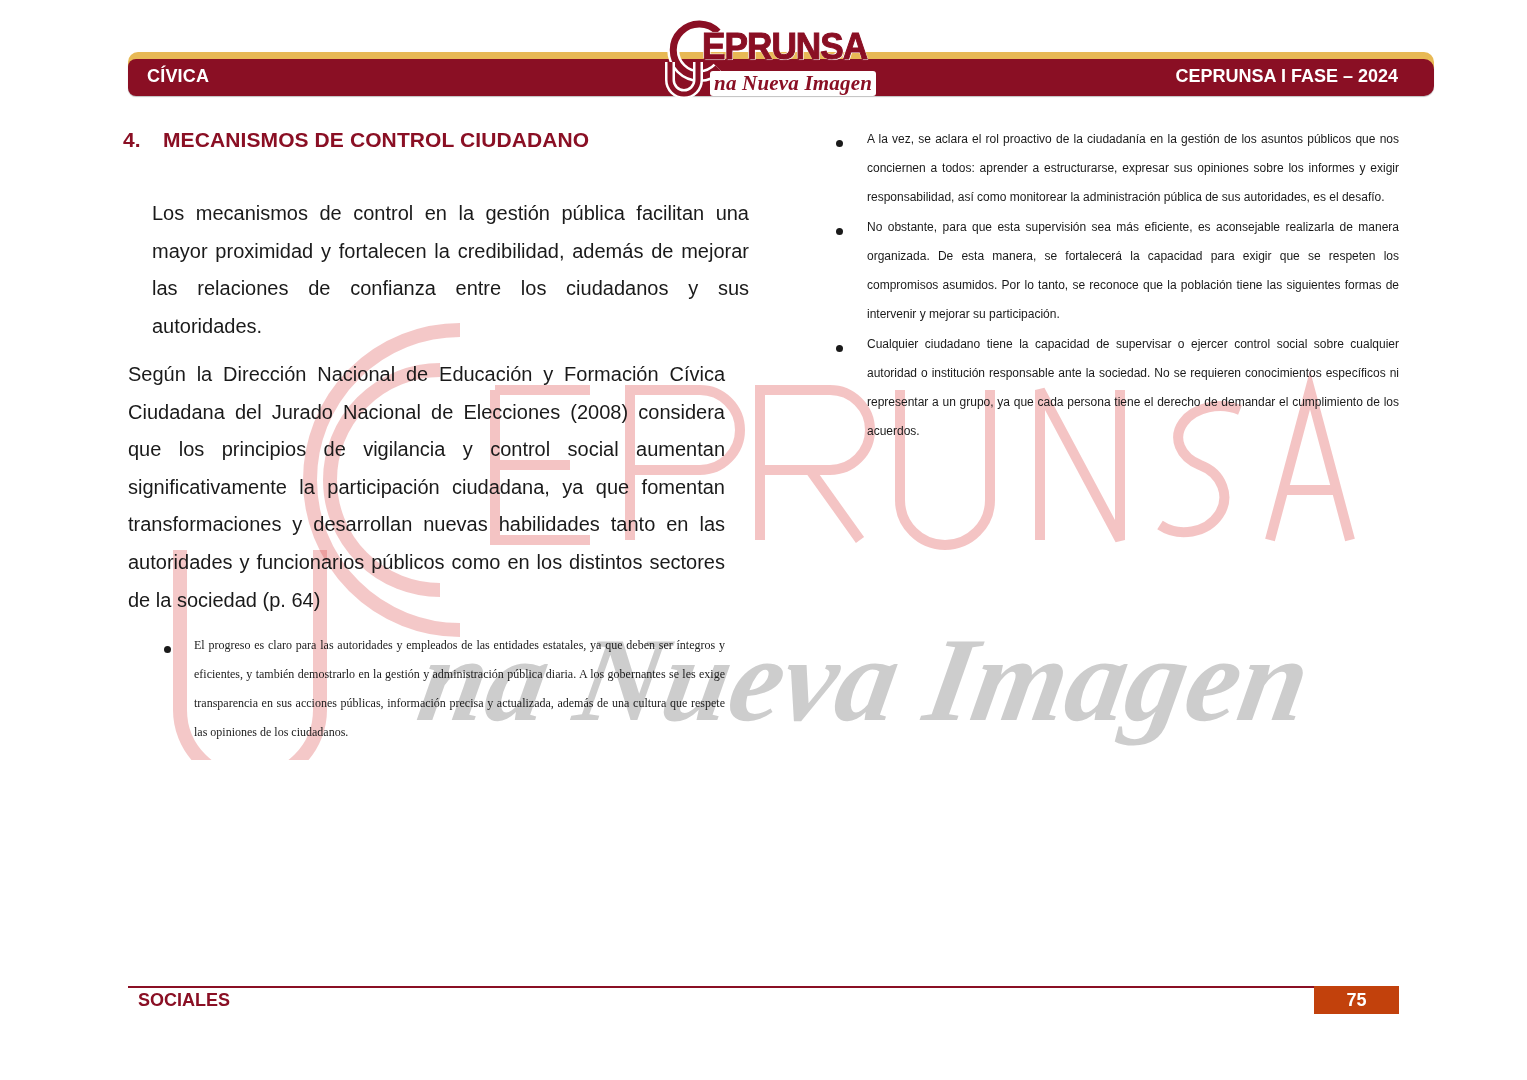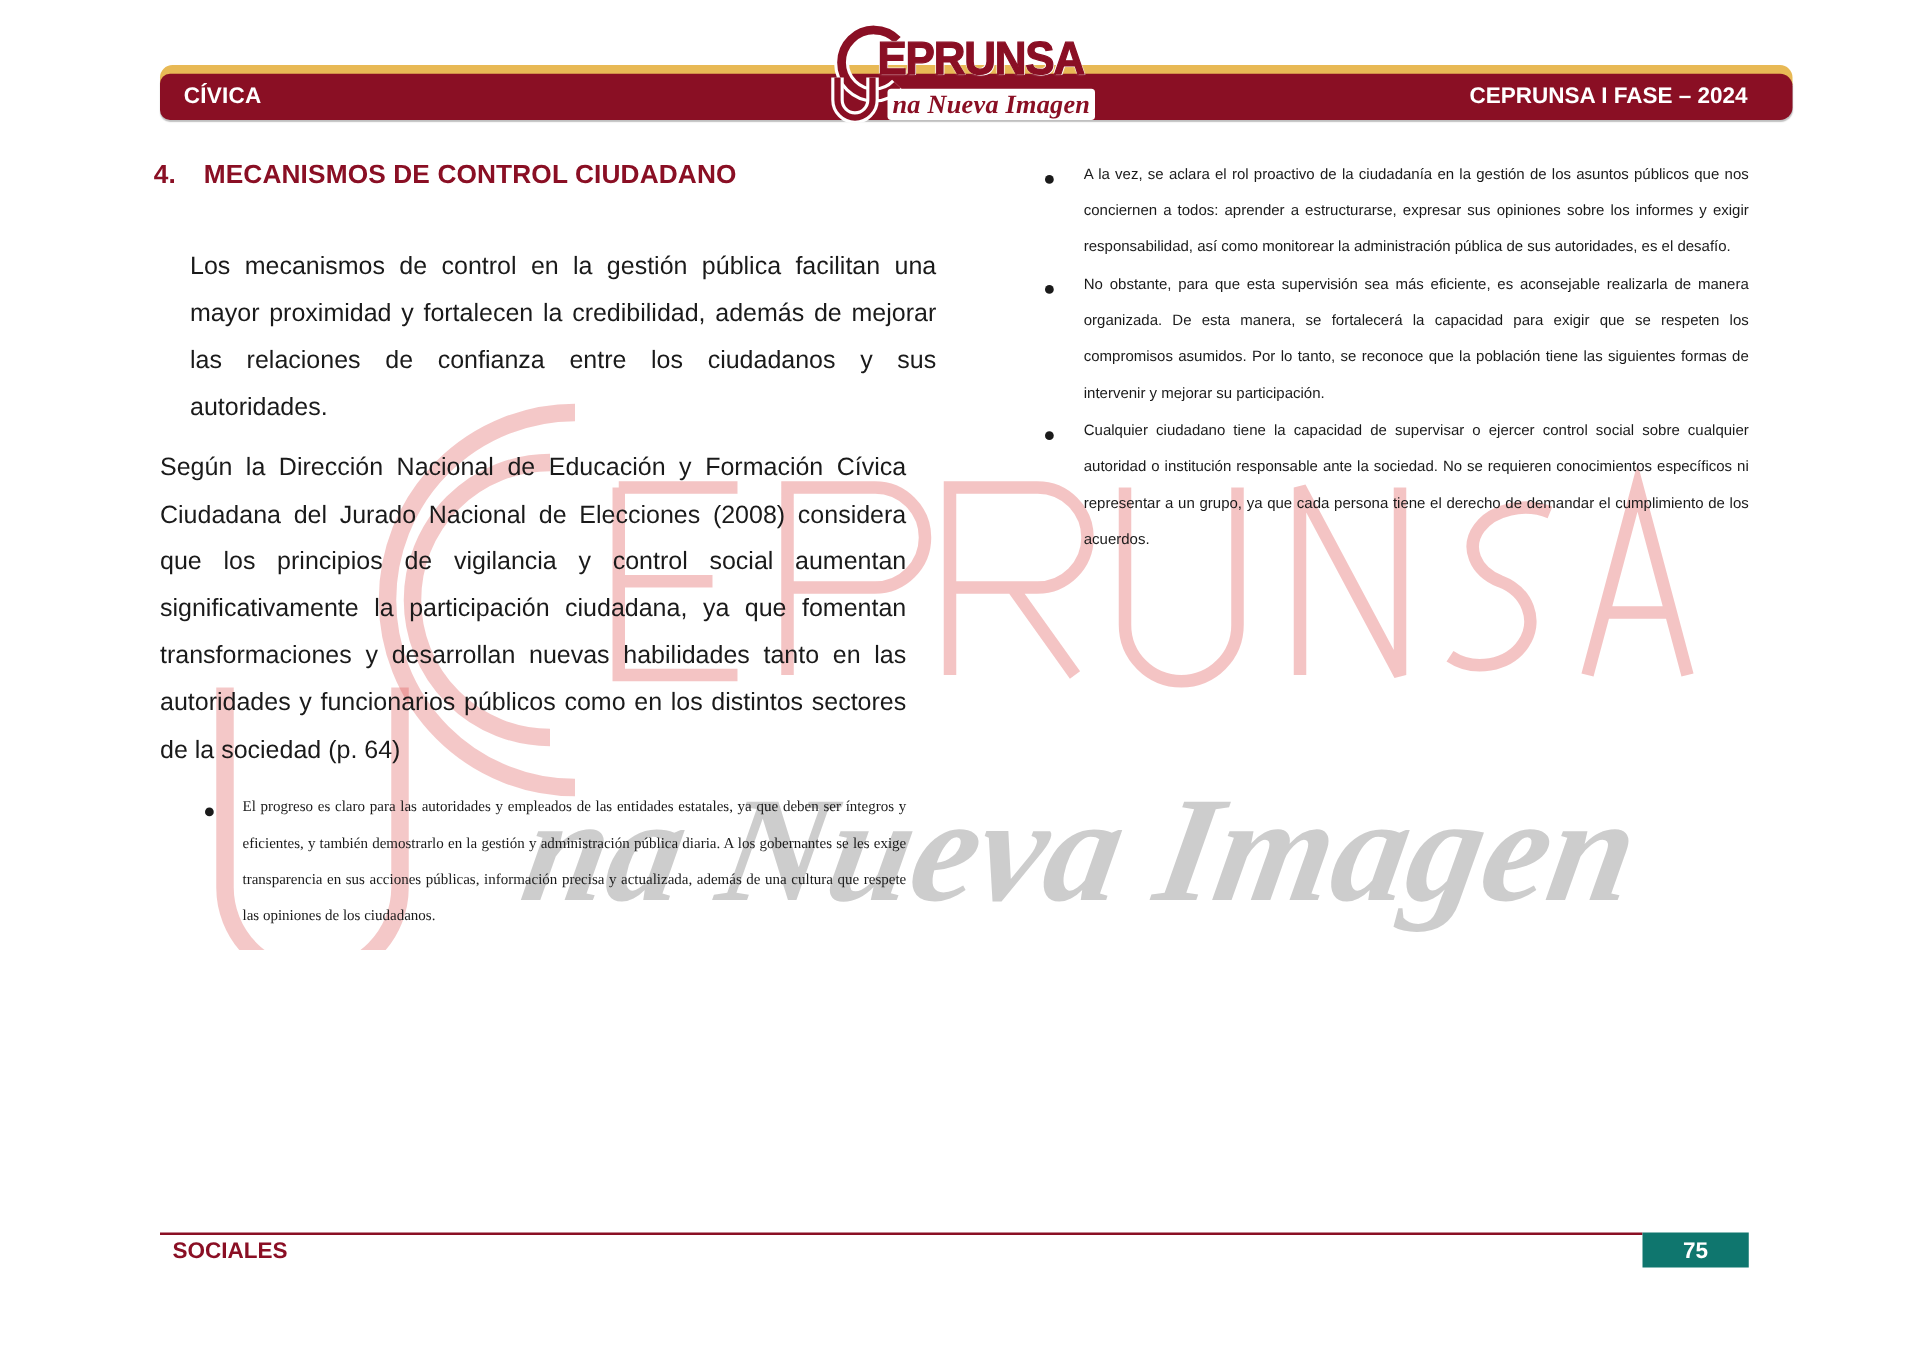--- a/index.html
+++ b/index.html
@@ -32,21 +32,21 @@
     .bullets-left { position: absolute; left: 160px; top: 631px; width: 565px; font-family: Liberation Serif, serif; }
     .bullets-right { position: absolute; left: 832px; top: 125px; width: 567px; }
     .bullet { position: relative; padding-left: 35px; font-size: 12px; line-height: 29px; text-align: justify; }
     .bullets-left .bullet { padding-left: 34px; }
     .bullet-dot { position: absolute; left: 4px; top: 15px; width: 7px; height: 7px; border-radius: 50%; background: #1a1a1a; }
     .bullets-left .bullet-dot { left: 4px; }
 
     
     .footer-line { position: absolute; left: 128px; top: 986px; width: 1186px; height: 2px; background: #8a0f24; }
     .footer-left { position: absolute; left: 138px; top: 990px; font-family: Liberation Sans, sans-serif; font-weight: bold; font-size: 18px; color: #8a0f24; }
-    .page-num { position: absolute; left: 1314px; top: 986px; width: 85px; height: 28px; background: #0f766e; color: #ffffff; font-family: "Liberation Sans", sans-serif; font-weight: bold; font-size: 18px; text-align: center; line-height: 28px; }
+    .page-num { position: absolute; left: 1314px; top: 986px; width: 85px; height: 28px; background: #c2410c; color: #ffffff; font-family: "Liberation Sans", sans-serif; font-weight: bold; font-size: 18px; text-align: center; line-height: 28px; }
   </style>
 </head>
 <body>
 
 <div class="watermark">
   <svg width="1200" height="470" viewBox="0 0 1200 470">
     <g fill="none" stroke="#d93a3a" stroke-opacity="0.28" stroke-width="14">
 
       <path d="M 300 40 A 150 150 0 1 0 300 340"></path>
       <path d="M 280 80 A 110 110 0 1 0 280 300"></path>

